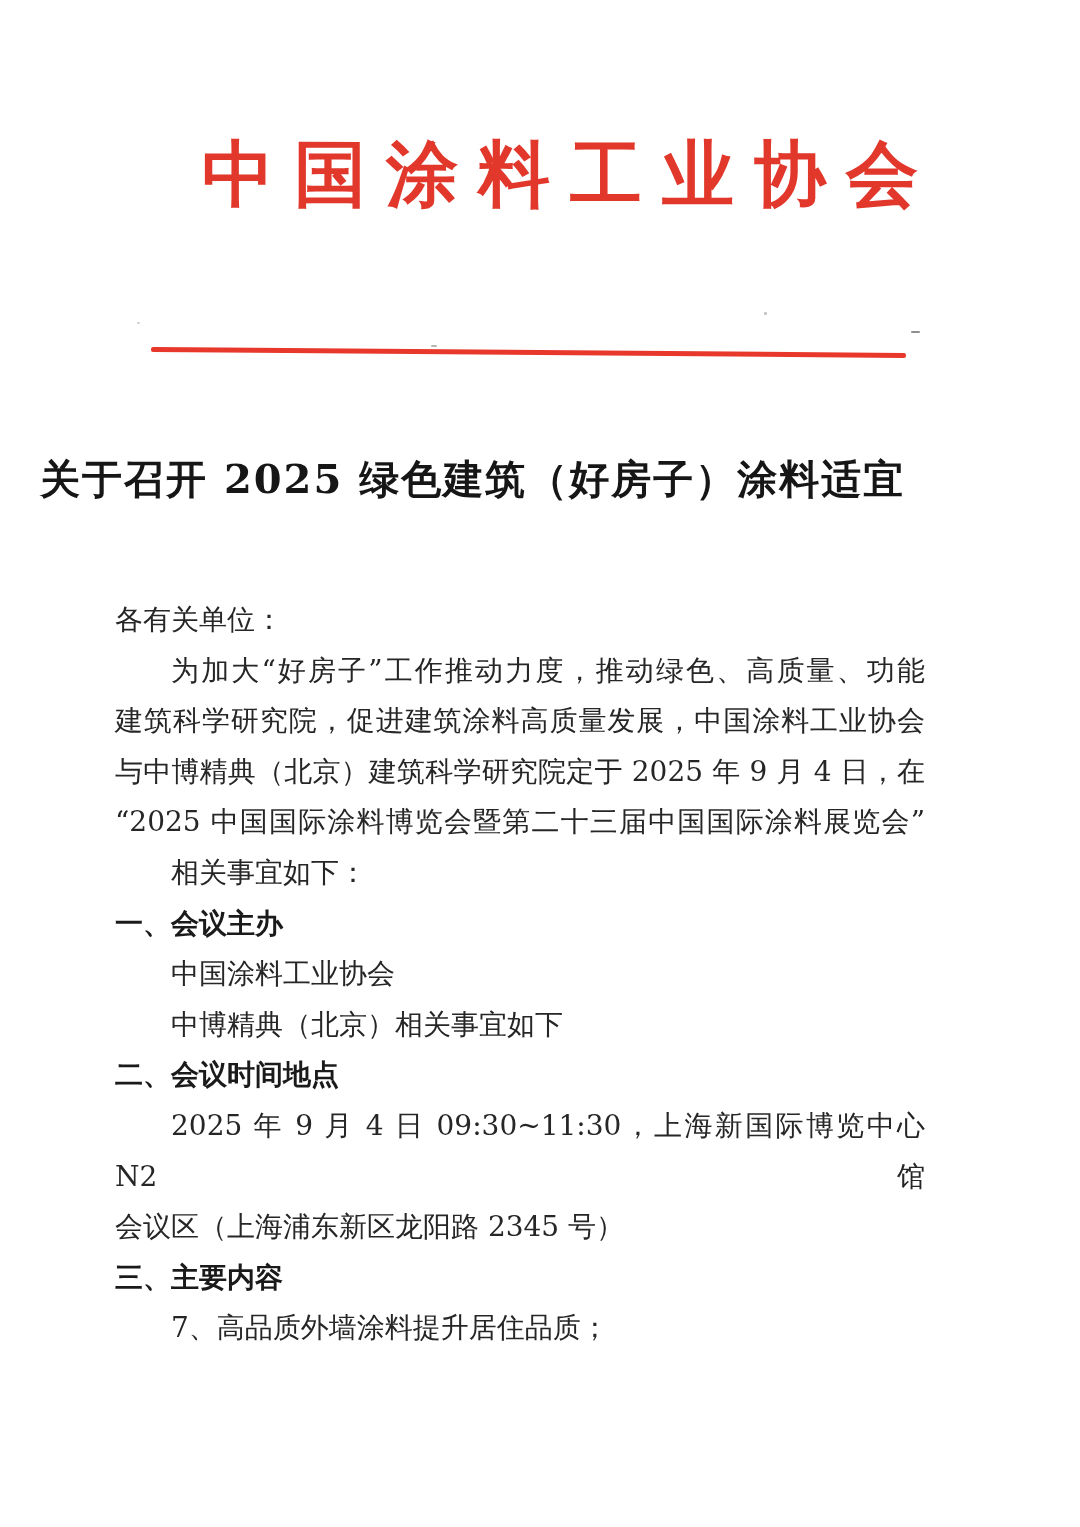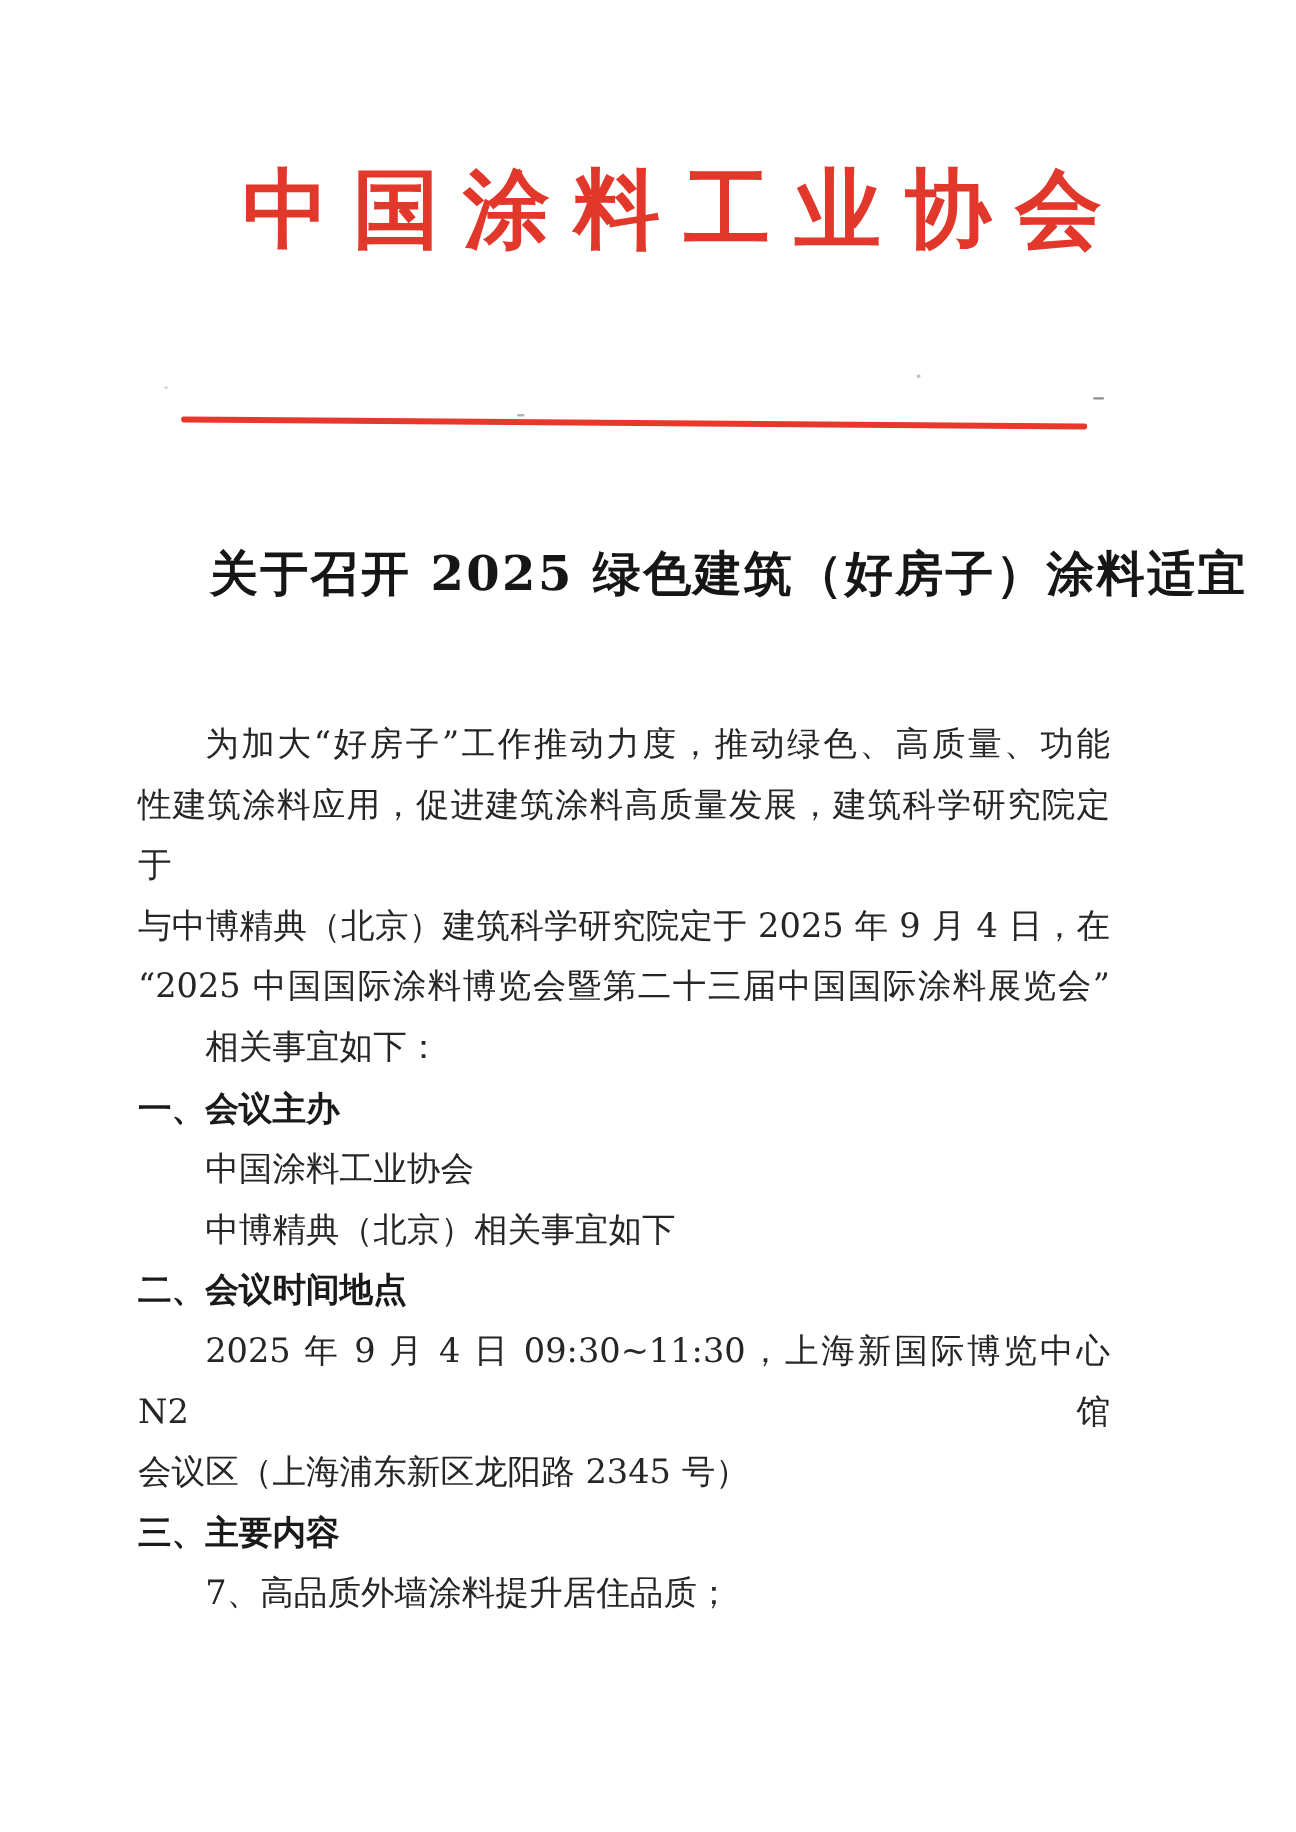--- a/index.html
+++ b/index.html
@@ -32,21 +32,21 @@
     position:absolute;top:347px;left:151px;
     width:755px;height:5px;
     background:#e8382b;
     transform:rotate(0.45deg);
     transform-origin:left center;
     border-radius:2px;
   }
   
   .doc-title{
     position:absolute;top:444px;left:40px;width:1000px;
-    text-align:right;
+    text-align:left;
     font-weight:700;
     color:#161616;
     font-size:40px;
     line-height:69px;
     letter-spacing:2px;
   }
   .title-line{white-space:nowrap;}
   
   .body-text{
     position:absolute;top:595px;left:115px;width:810px;
@@ -74,22 +74,23 @@
     <h1 class="org-name">中国涂料工业协会</h1>
   </header>
 
   <div class="red-divider"></div>
 
   <div class="doc-title">
     <div class="title-line">关于召开 2025 绿色建筑（好房子）涂料适宜</div>
   </div>
 
   <main class="body-text">
+    <p class="line">各有关单位：</p>
     <p class="line indent just">为加大“好房子”工作推动力度，推动绿色、高质量、功能</p>
-    <p class="line just">性建筑涂料应用，促进建筑涂料高质量发展，建筑科学研究院定于</p>
+    <p class="line just">建筑科学研究院，促进建筑涂料高质量发展，中国涂料工业协会</p>
     <p class="line just">与中博精典（北京）建筑科学研究院定于 2025 年 9 月 4 日，在</p>
     <p class="line just">“2025 中国国际涂料博览会暨第二十三届中国国际涂料展览会”</p>
     <p class="line indent">相关事宜如下：</p>
     <p class="line heading">一、会议主办</p>
     <p class="line indent">中国涂料工业协会</p>
     <p class="line indent">中博精典（北京）相关事宜如下</p>
     <p class="line heading">二、会议时间地点</p>
     <p class="line indent just">2025 年 9 月 4 日 09:30~11:30，上海新国际博览中心 N2 馆</p>
     <p class="line">会议区（上海浦东新区龙阳路 2345 号）</p>
     <p class="line heading">三、主要内容</p>

